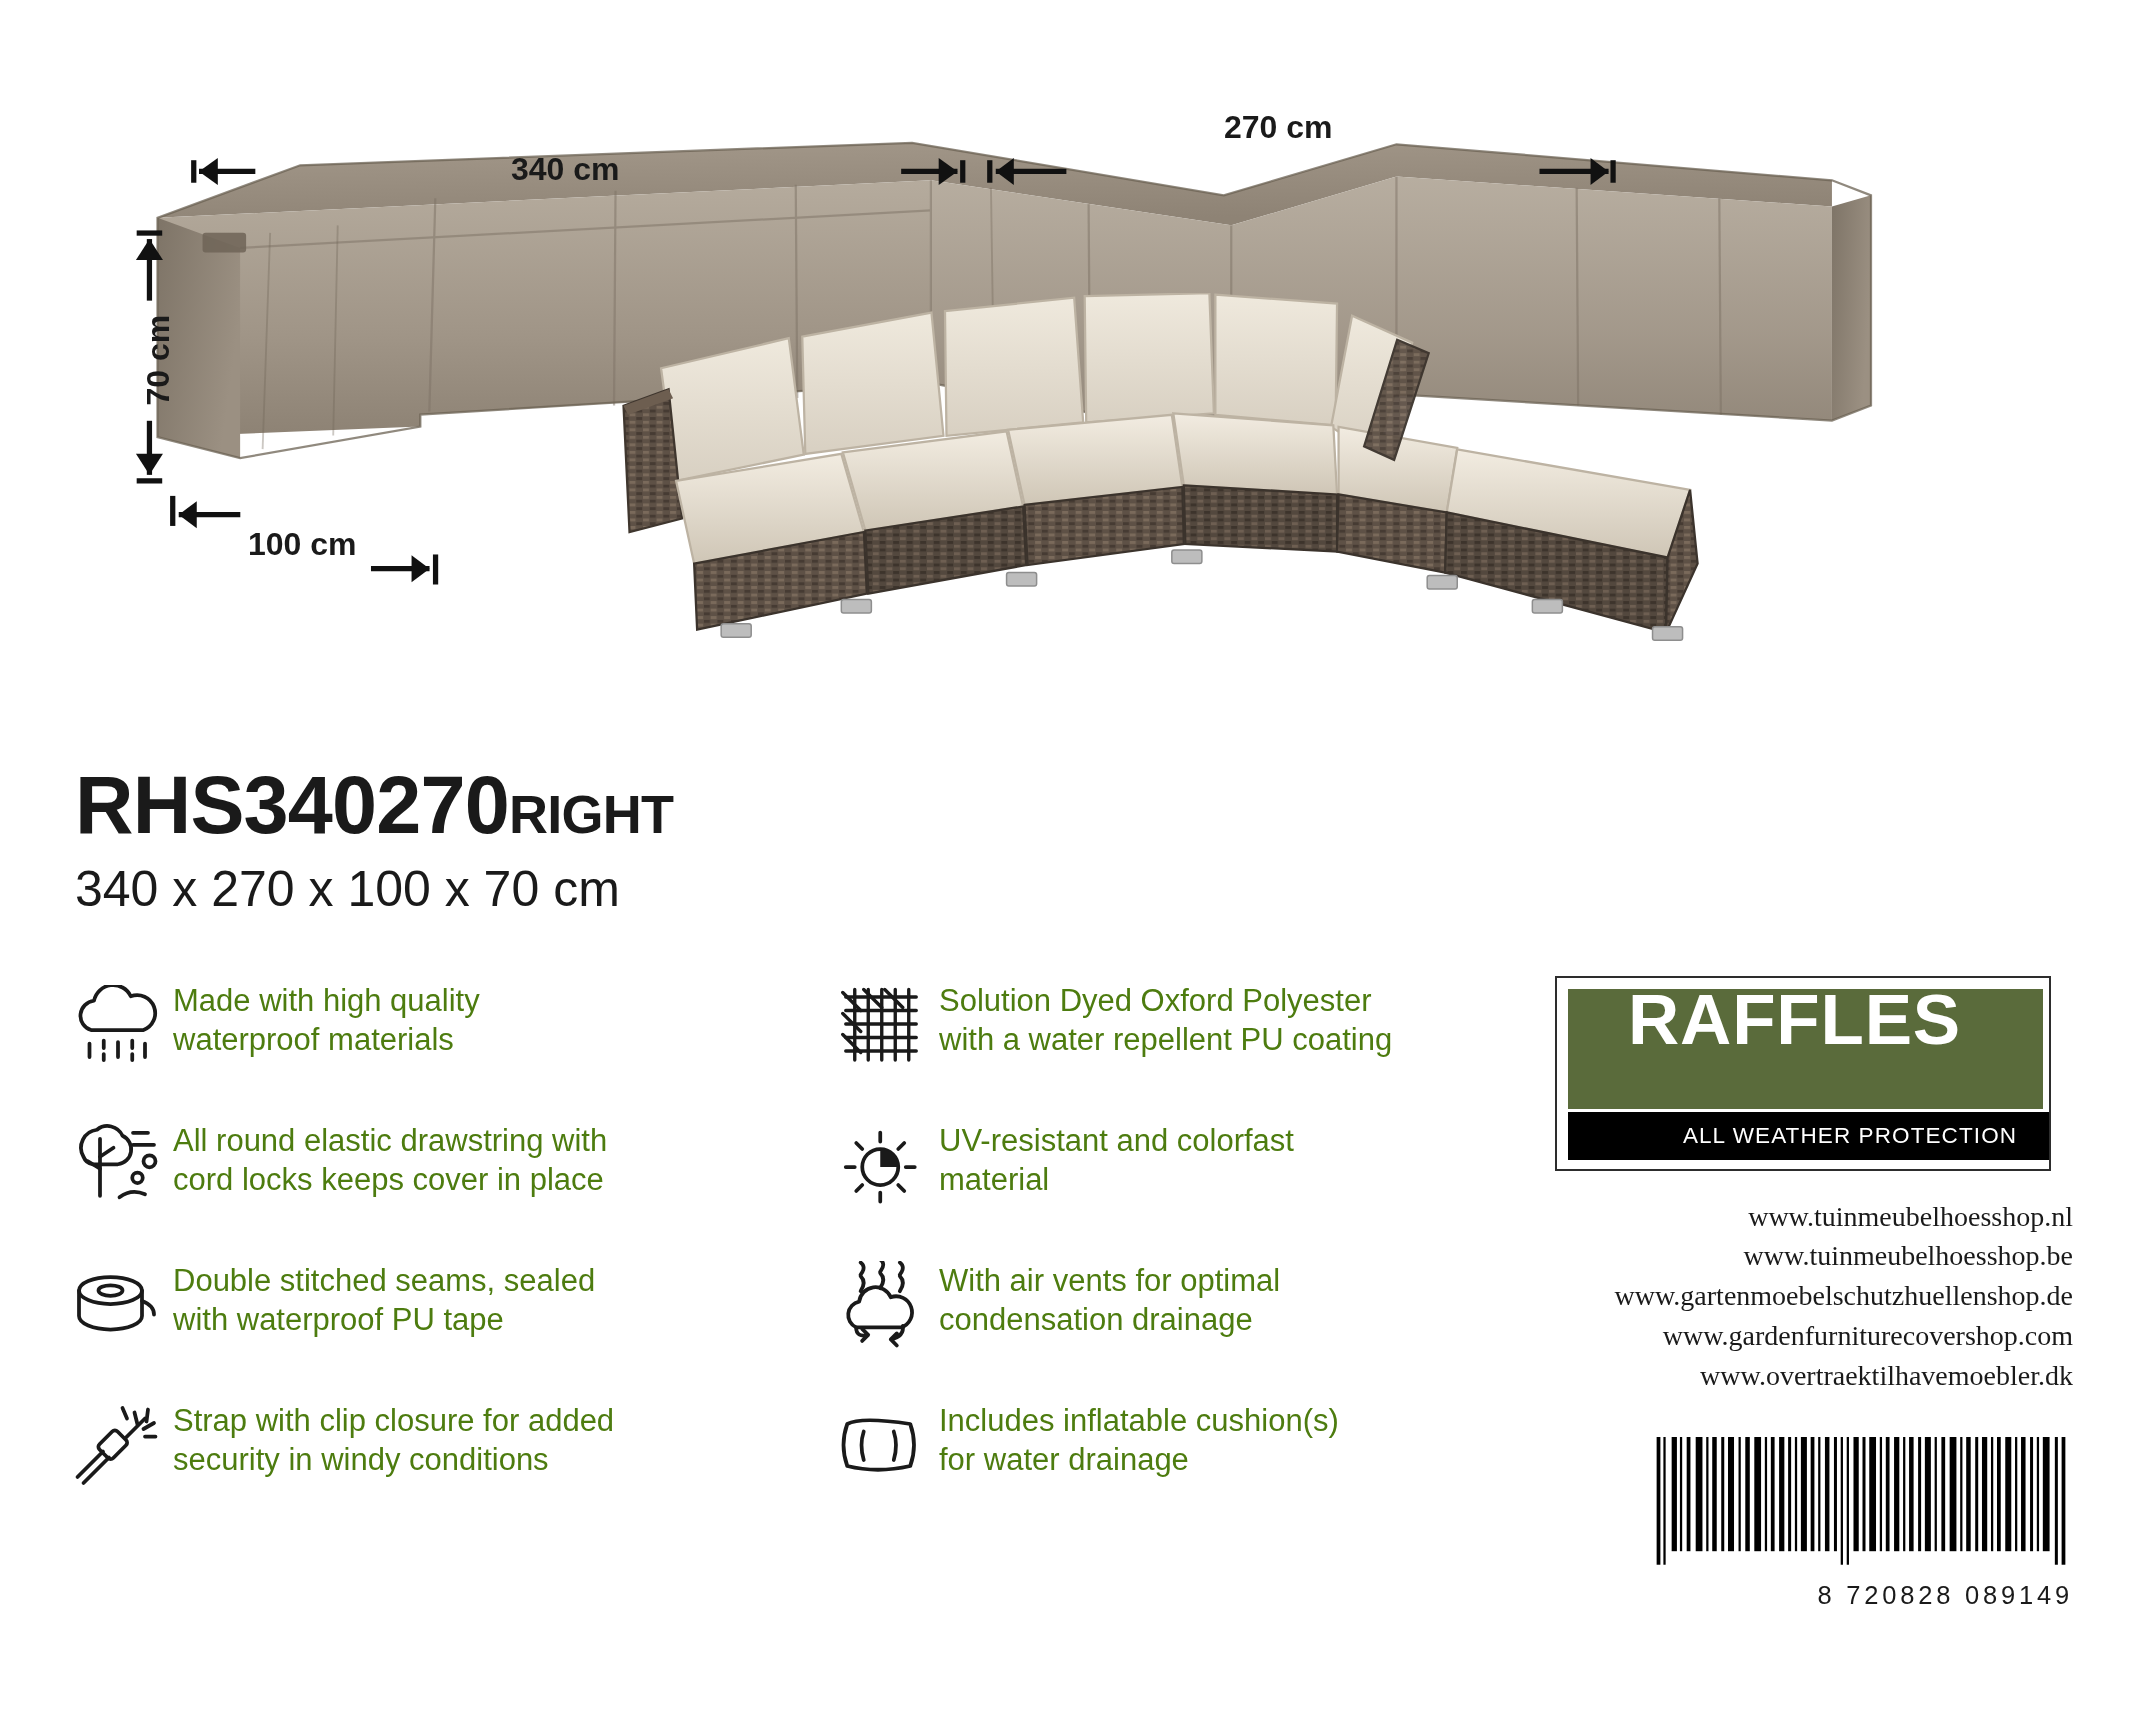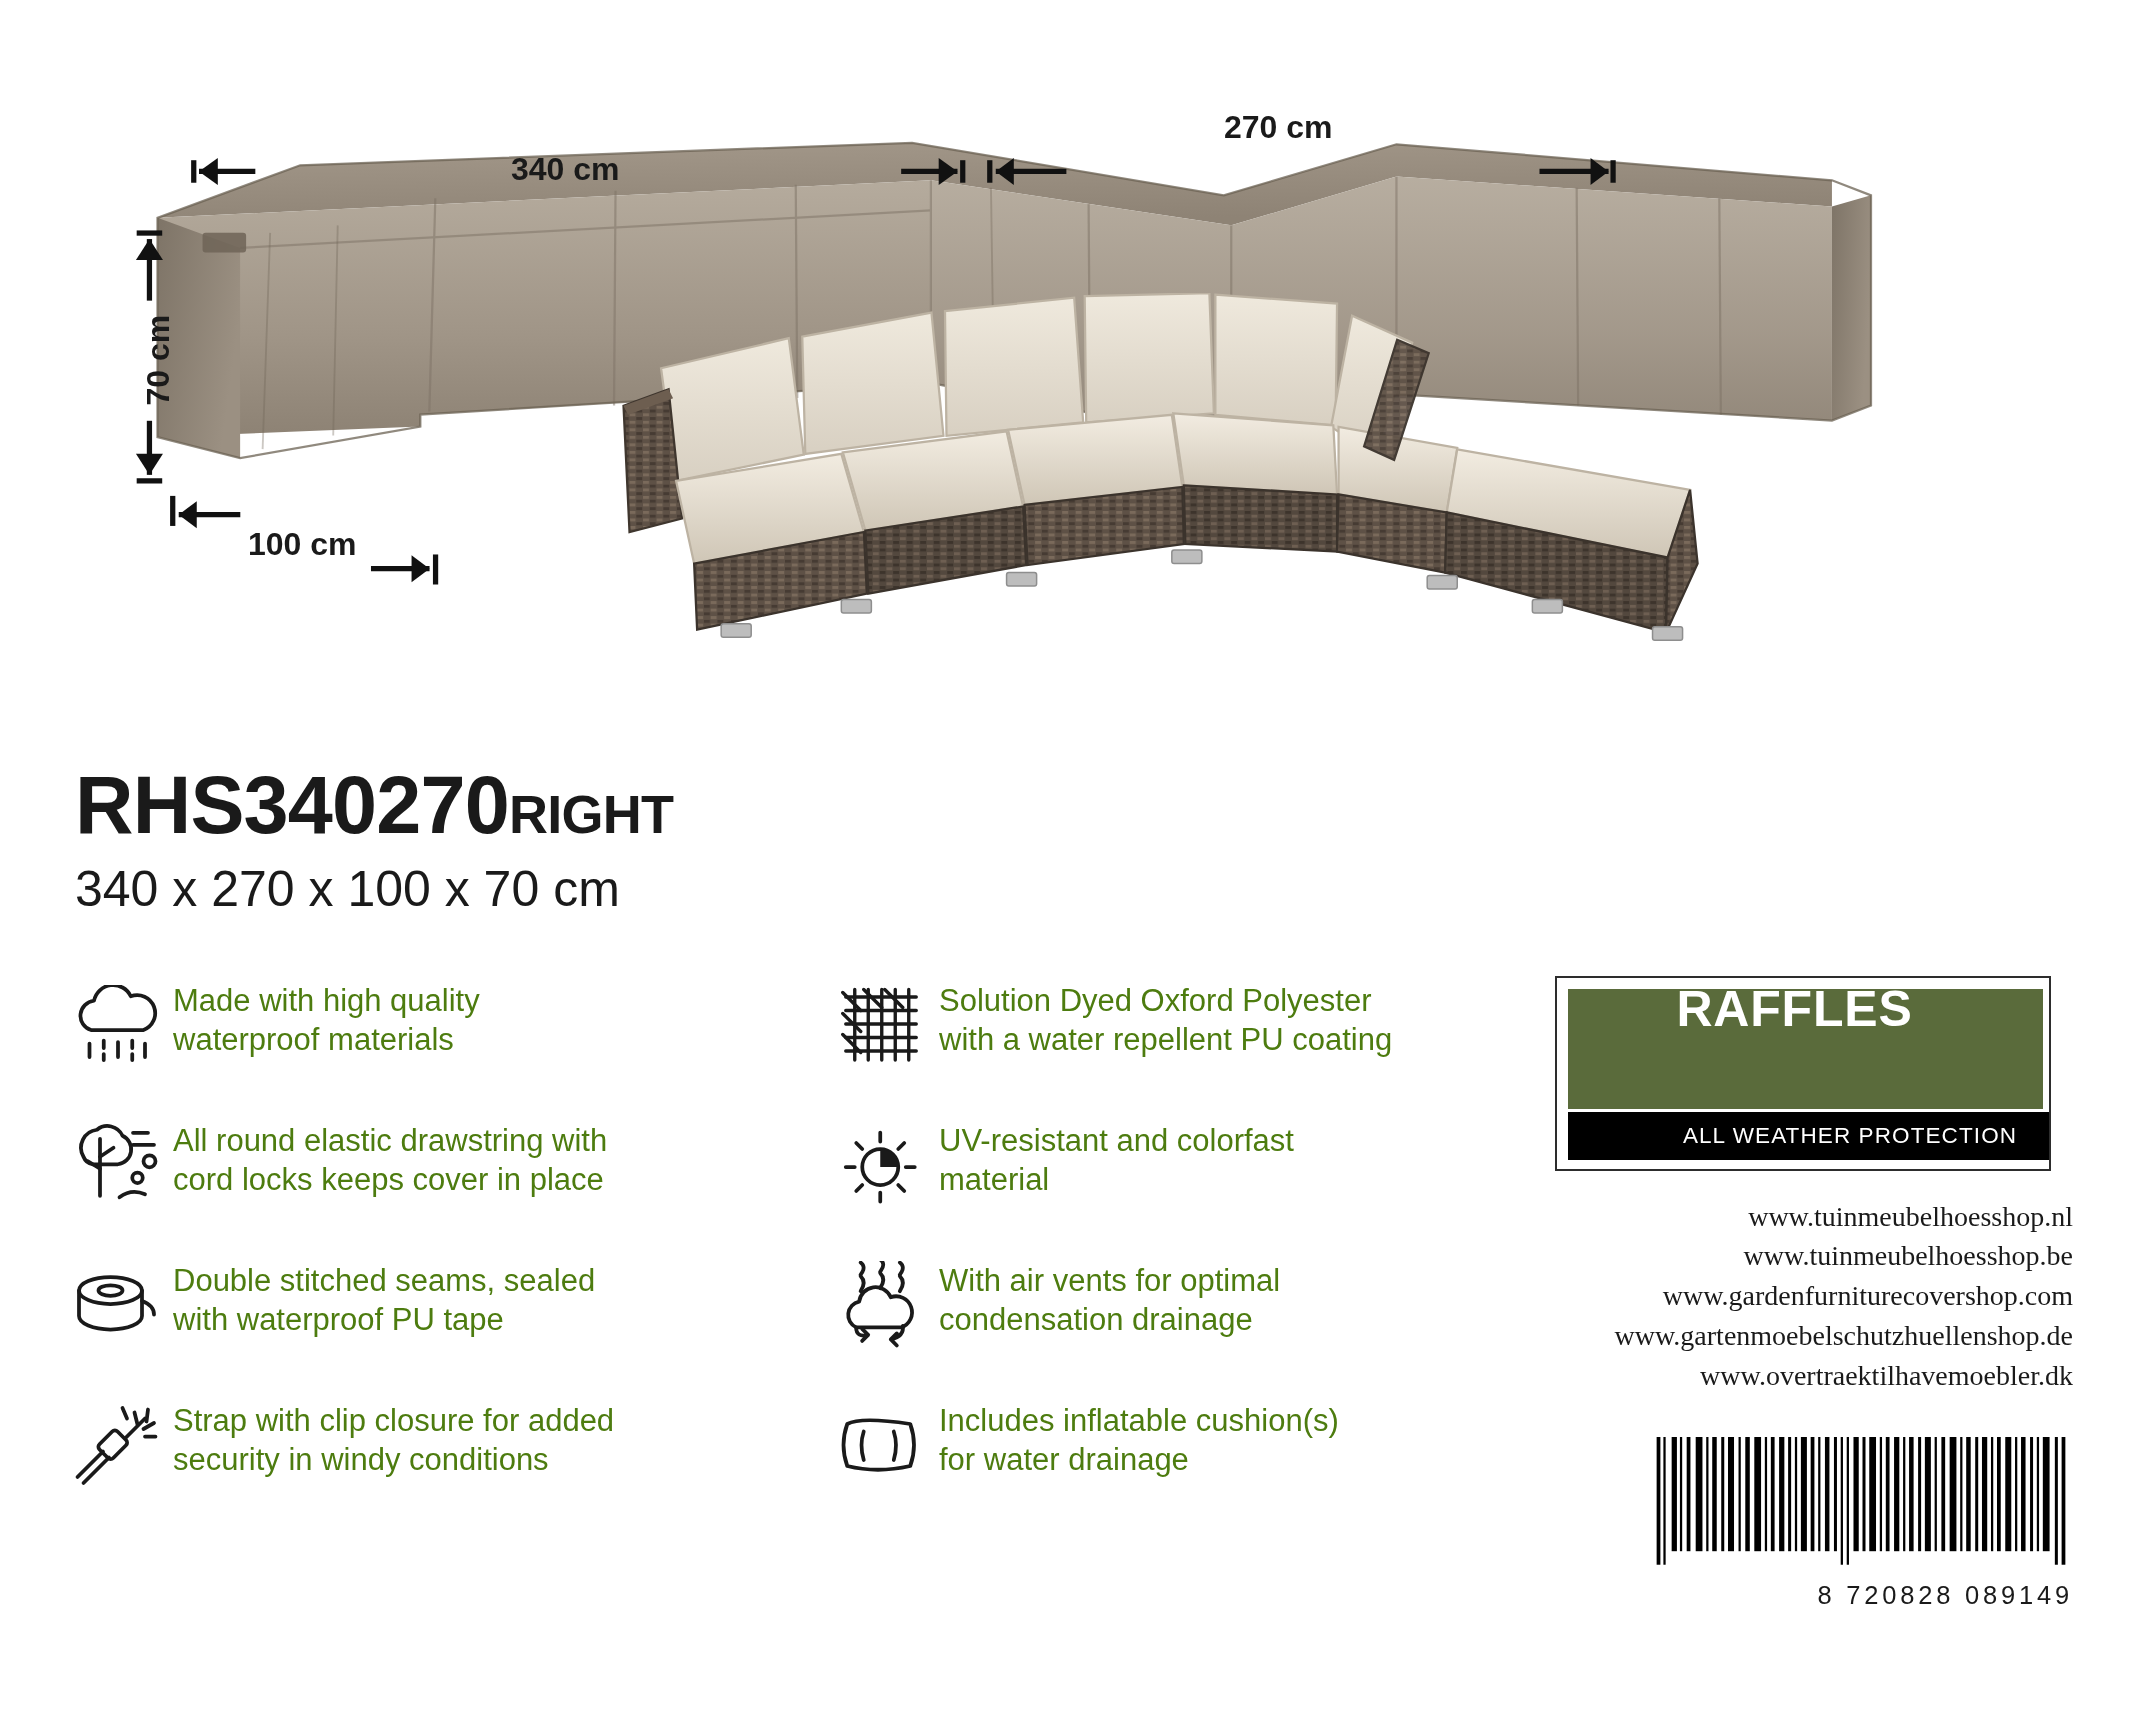--- a/index.html
+++ b/index.html
@@ -103,21 +103,21 @@
     position: absolute;
     left: 10.5px; top: 10.5px;
     width: 475px; height: 120px;
     background: #5a6b3b;
   }
   .logo-raffles {
     position: absolute;
     left: 0; top: 6px;
     width: 475px;
     text-align: center;
-    font-size: 50px;
+    font-size: 71px;
     font-weight: 700;
     color: #ffffff;
     letter-spacing: 0.8px;
     line-height: 1;
   }
   .logo-outdoor {
     position: absolute;
     left: 0; bottom: 5.3px;
     width: 475px;
     text-align: right;
@@ -453,22 +453,22 @@
   <div class="logo-box">
     <div class="logo-green"></div>
     <div class="logo-raffles">RAFFLES</div>
     <div class="logo-outdoor">OUTDOOR COVERS</div>
     <div class="logo-dark-bar">ALL WEATHER PROTECTION</div>
   </div>
 
   <div class="urls">
     <div>www.tuinmeubelhoesshop.nl</div>
     <div>www.tuinmeubelhoesshop.be</div>
+    <div>www.gartenmoebelschutzhuellenshop.de</div>
     <div>www.gardenfurniturecovershop.com</div>
-    <div>www.gartenmoebelschutzhuellenshop.de</div>
     <div>www.overtraektilhavemoebler.dk</div>
   </div>
 
   <div class="barcode-wrap">
     <svg class="barcode" width="421" height="139" viewBox="0 0 560 185">
       <rect x="0" y="0" width="560" height="185" fill="#ffffff"></rect>
       <g fill="#000000">
         <rect x="6" y="0" width="5" height="170"></rect>
         <rect x="15" y="0" width="3" height="170"></rect>
         <rect x="26" y="0" width="7" height="152"></rect>

